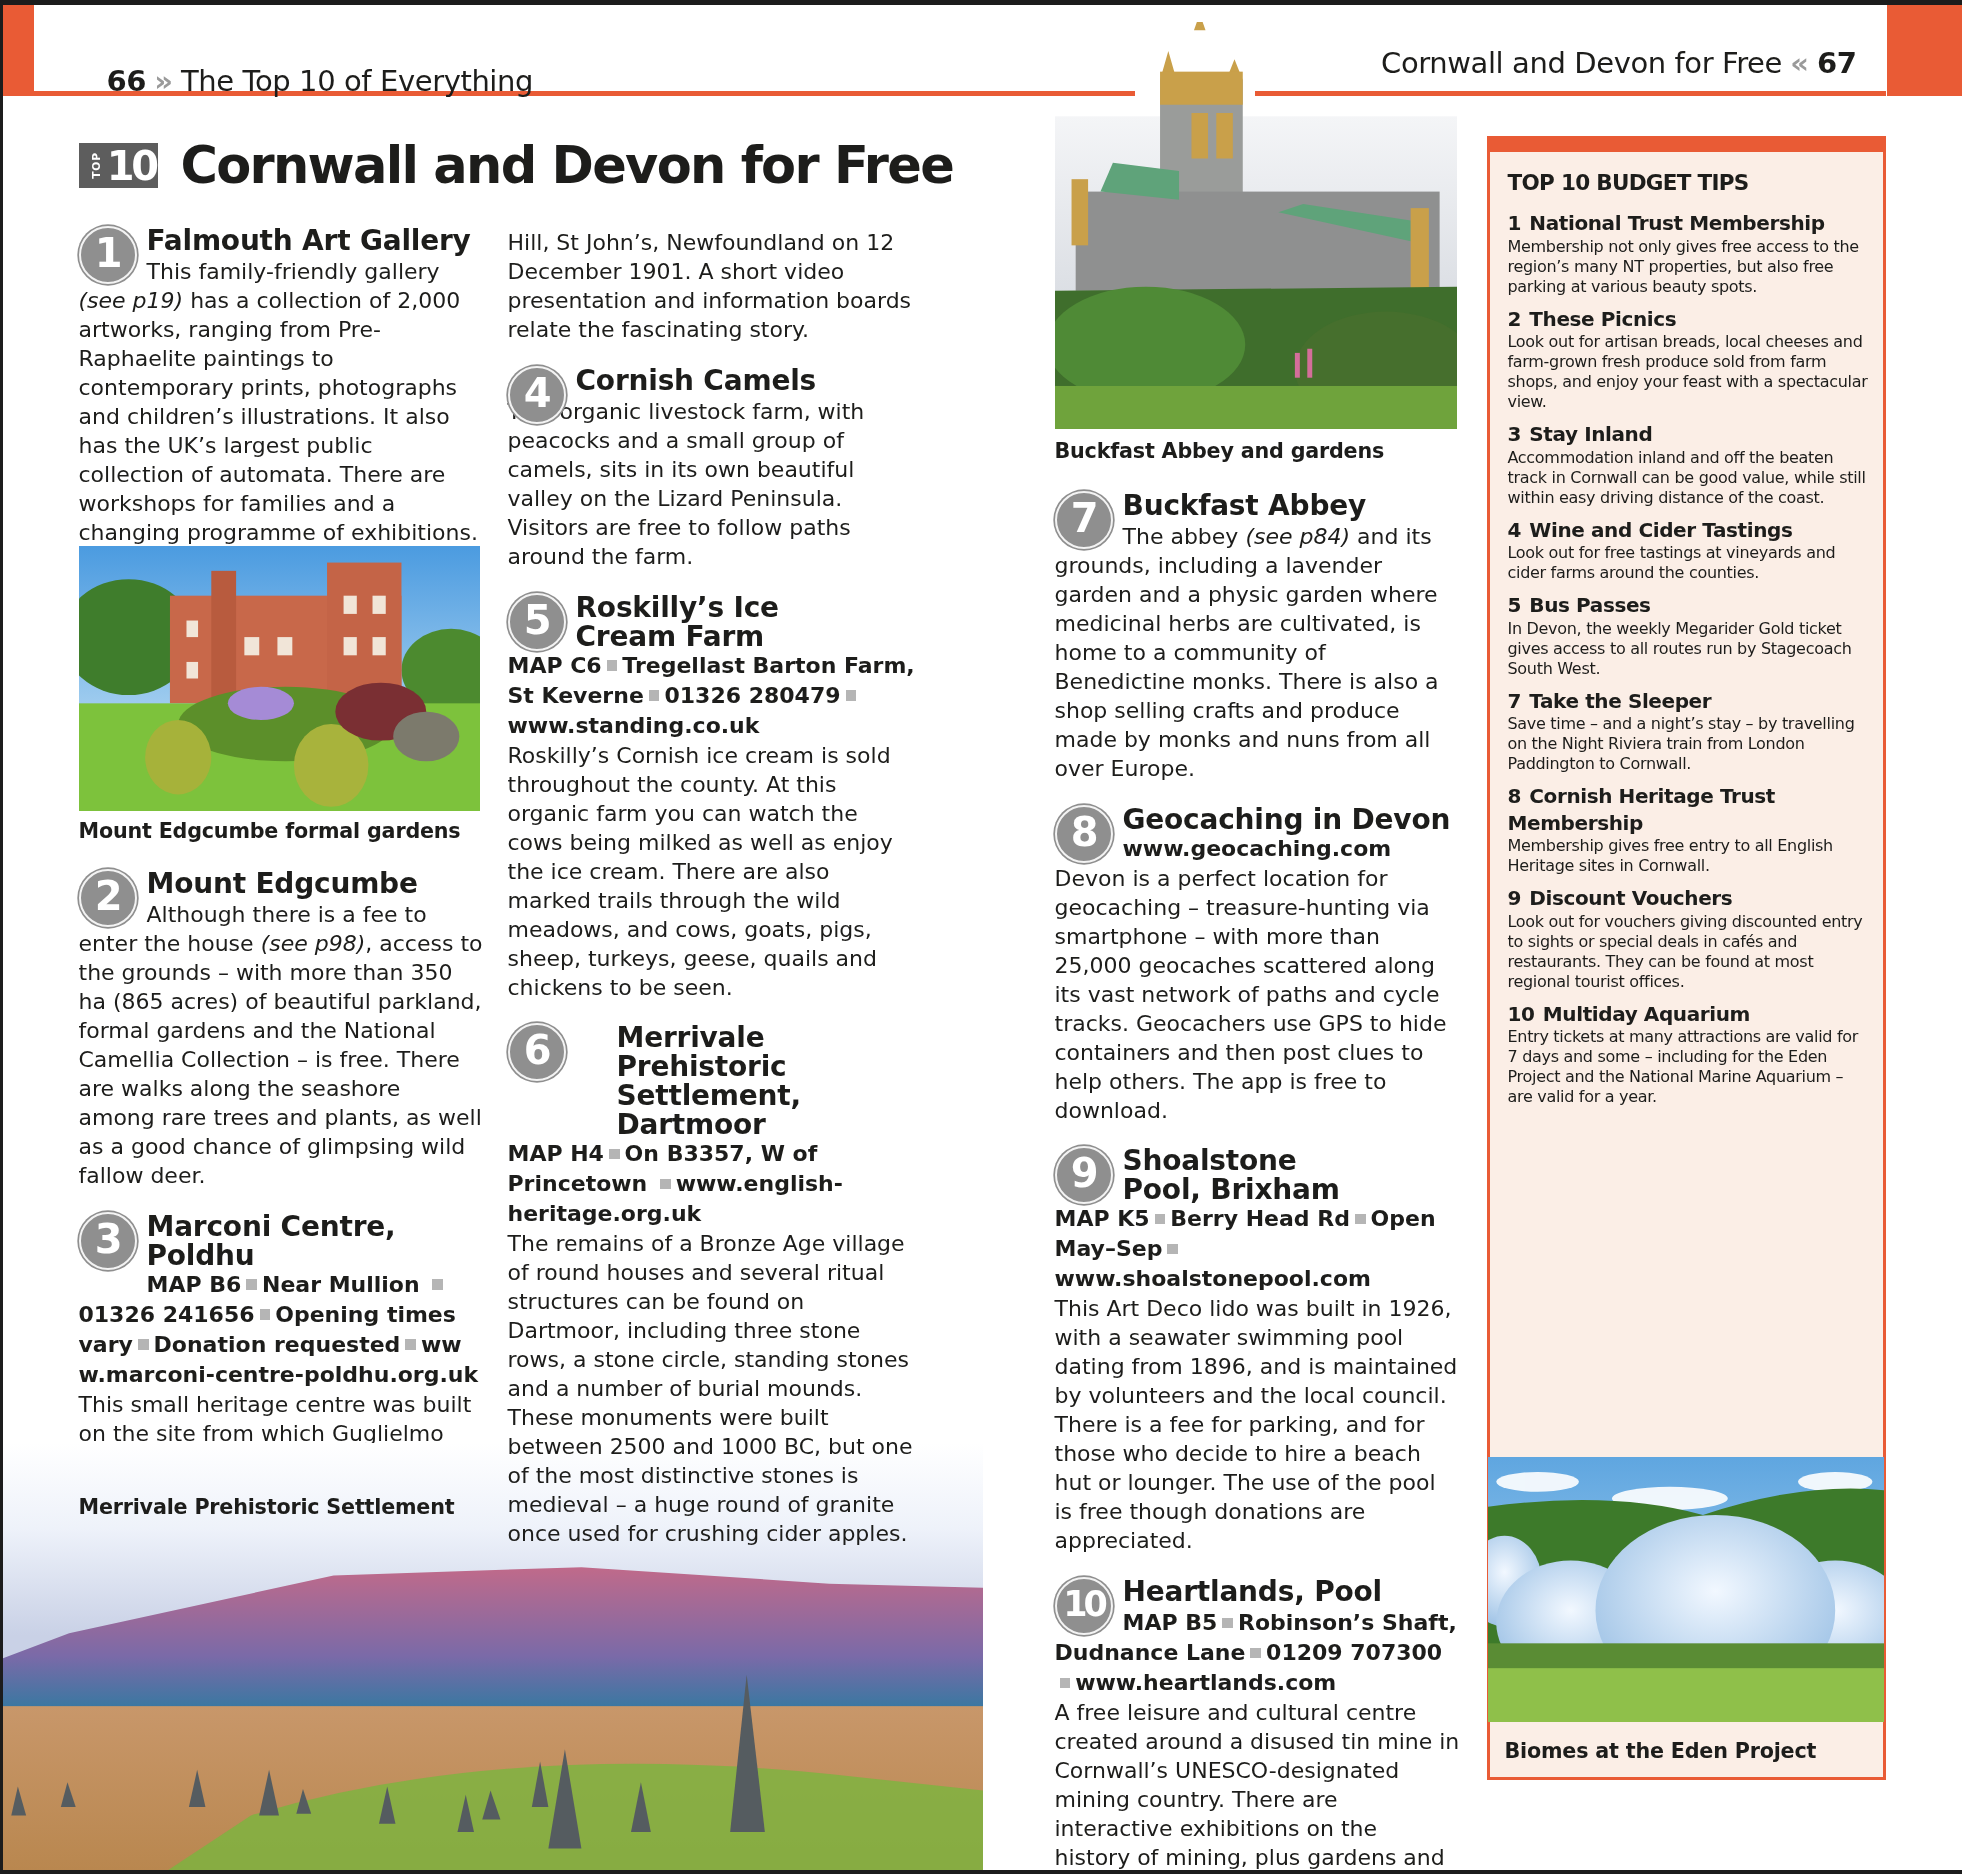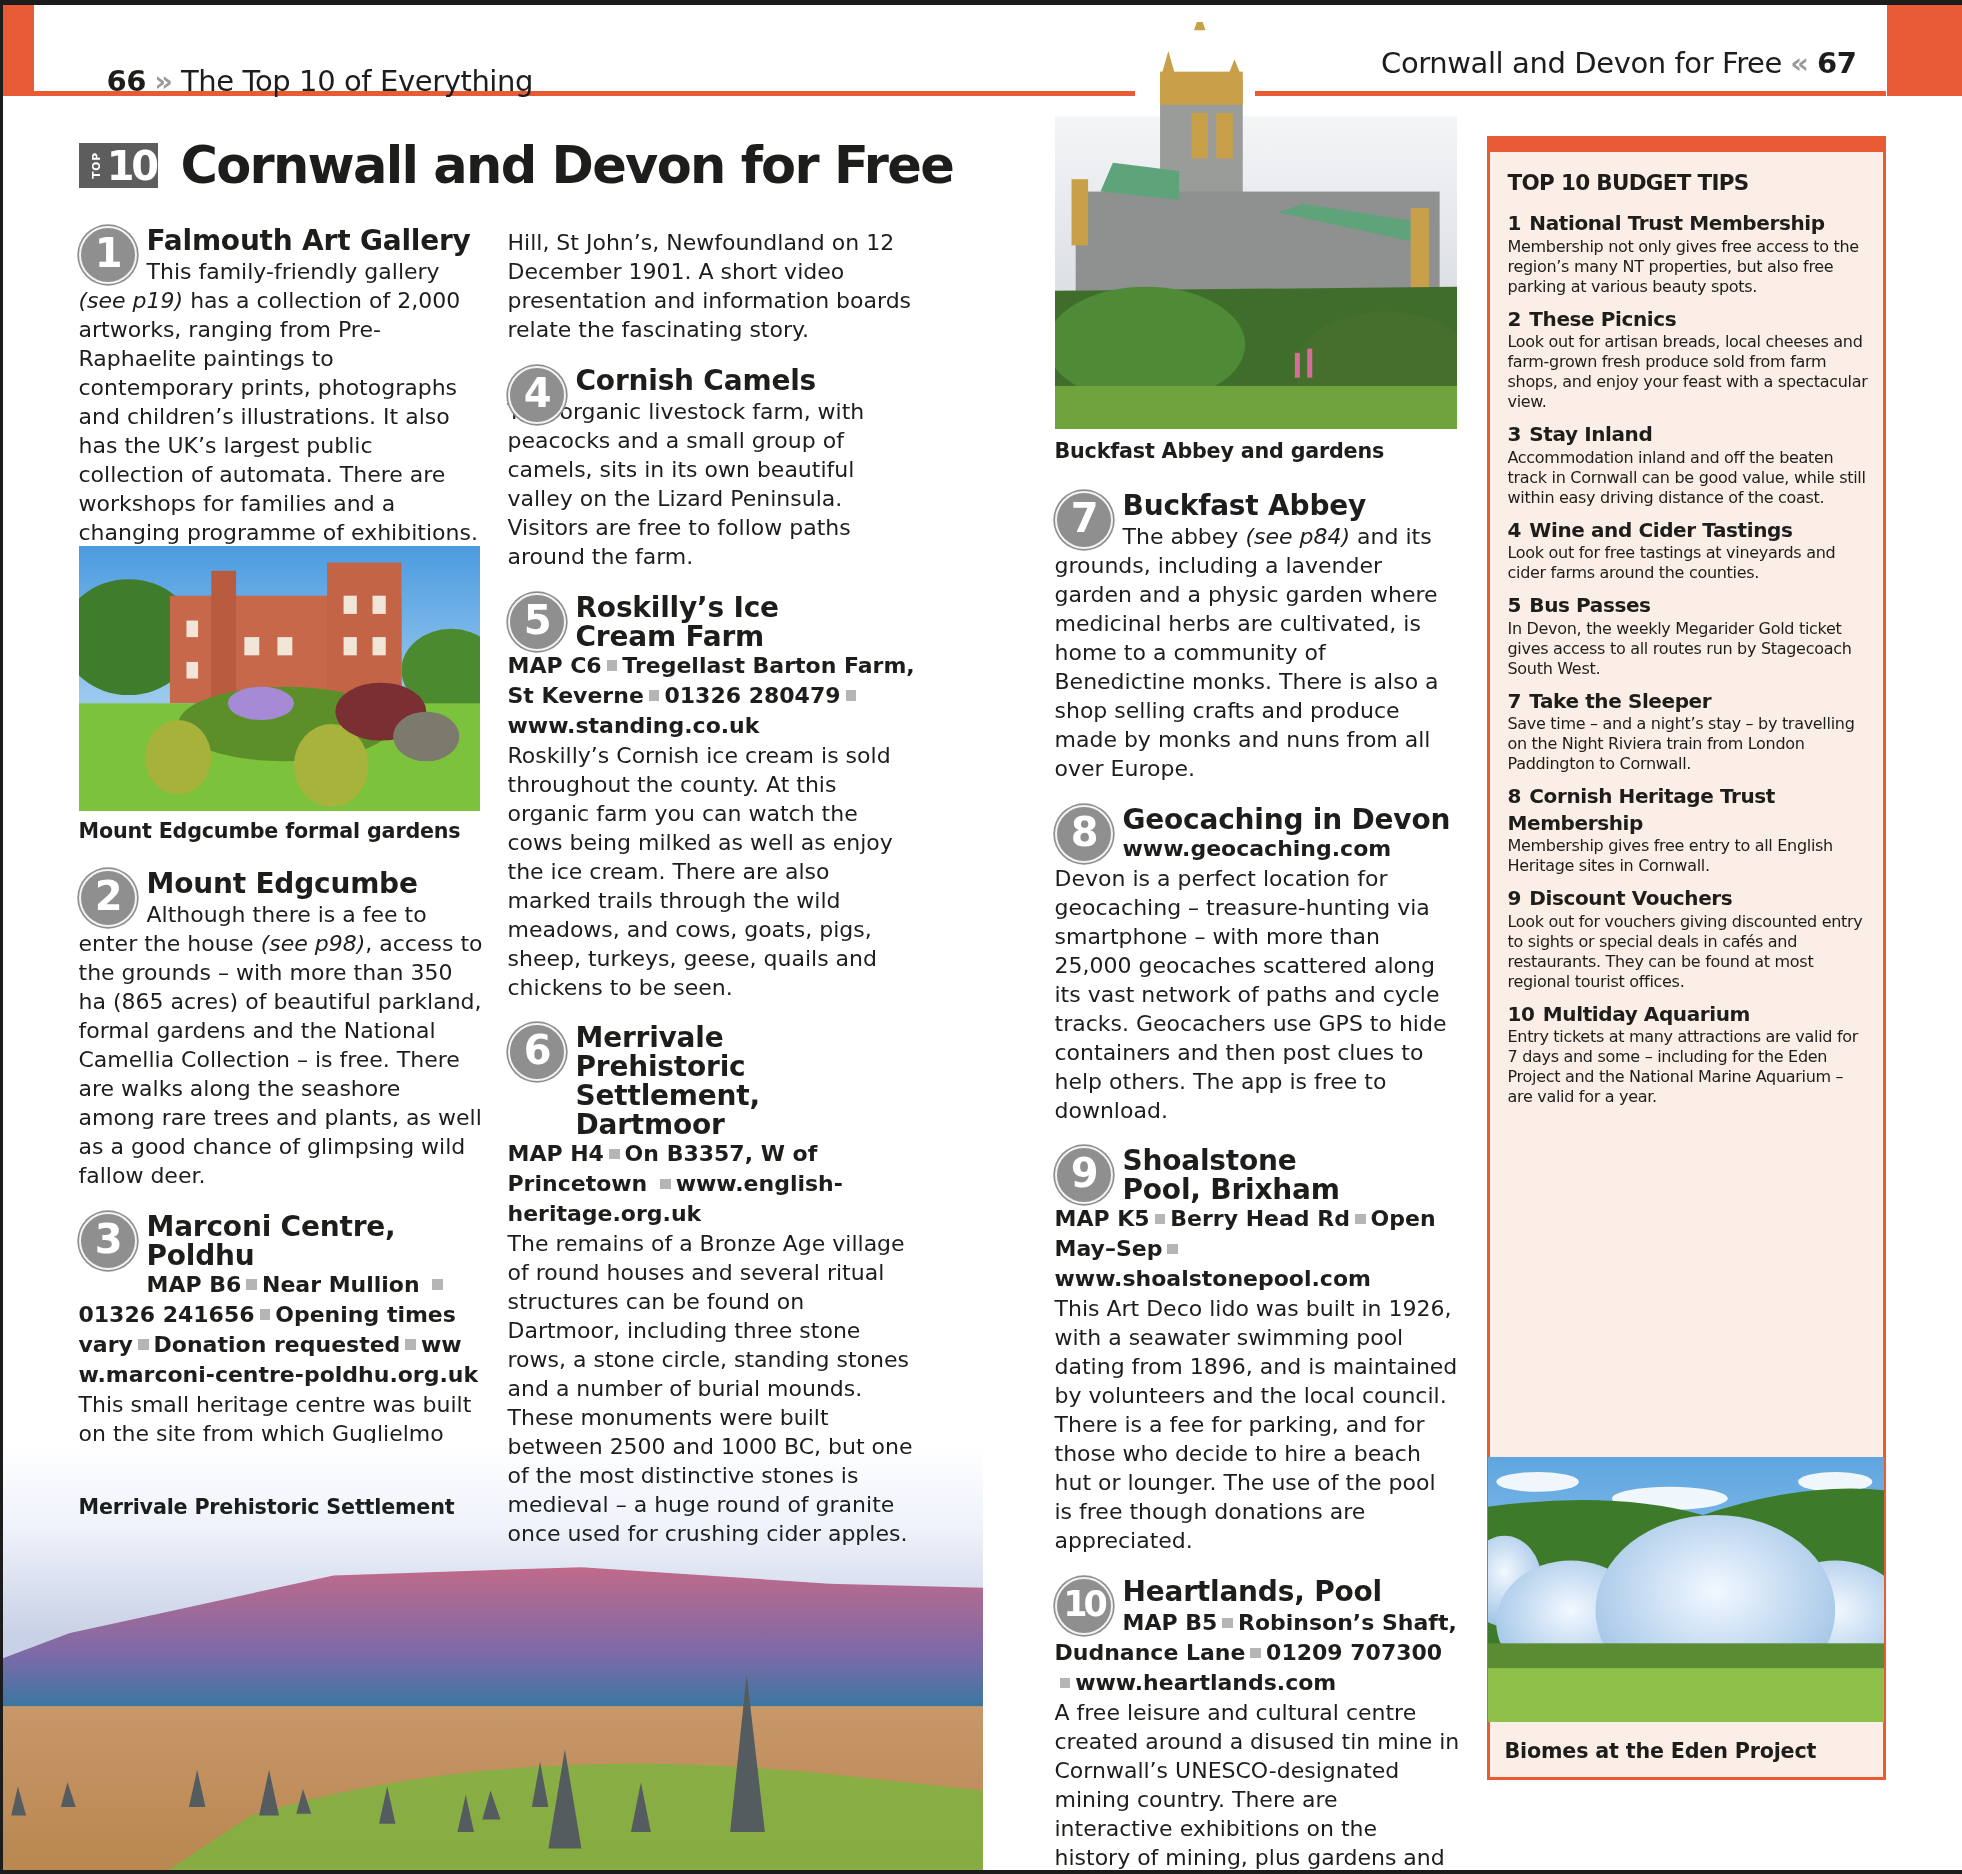--- a/index.html
+++ b/index.html
@@ -187,21 +187,21 @@
         <div class="num-circle">5</div>
         <div class="entry-title" style="width:207px;">Roskilly’s Ice Cream Farm</div>
       </div>
       <div class="entry-info"><span>MAP C6</span><span class="sq"></span><span>Tregellast Barton Farm, St Keverne</span><span class="sq"></span><span>01326 280479</span><span class="sq"></span><span>www.standing.co.uk</span></div>
       <div class="entry-body">Roskilly’s Cornish ice cream is sold throughout the county. At this organic farm you can watch the cows being milked as well as enjoy the ice cream. There are also marked trails through the wild meadows, and cows, goats, pigs, sheep, turkeys, geese, quails and chickens to be seen.</div>
     </div>
 
     <div class="entry" style="margin-top:20px;">
       <div class="entry-head">
         <div class="num-circle">6</div>
-        <div class="entry-title" style="width:314px;">Merrivale Prehistoric Settlement, Dartmoor</div>
+        <div class="entry-title" style="width:314px;margin-left:41px;">Merrivale Prehistoric Settlement, Dartmoor</div>
       </div>
       <div class="entry-info"><span>MAP H4</span><span class="sq"></span><span>On B3357, W of Princetown</span> <span class="sq"></span><span>www.english-heritage.org.uk</span></div>
       <div class="entry-body">The remains of a Bronze Age village of round houses and several ritual structures can be found on Dartmoor, including three stone rows, a stone circle, standing stones and a number of burial mounds. These monuments were built between 2500 and 1000 BC, but one of the most distinctive stones is medieval – a huge round of granite once used for crushing cider apples.</div>
     </div>
   </div>
 
   <div class="photo" style="left:1052px;top:16.5px;width:402px;height:407px;overflow:visible;">
     <svg width="402" height="407" viewBox="0 0 486 492">
       <defs>
         <linearGradient id="skyB" x1="0" y1="0" x2="0" y2="1">

